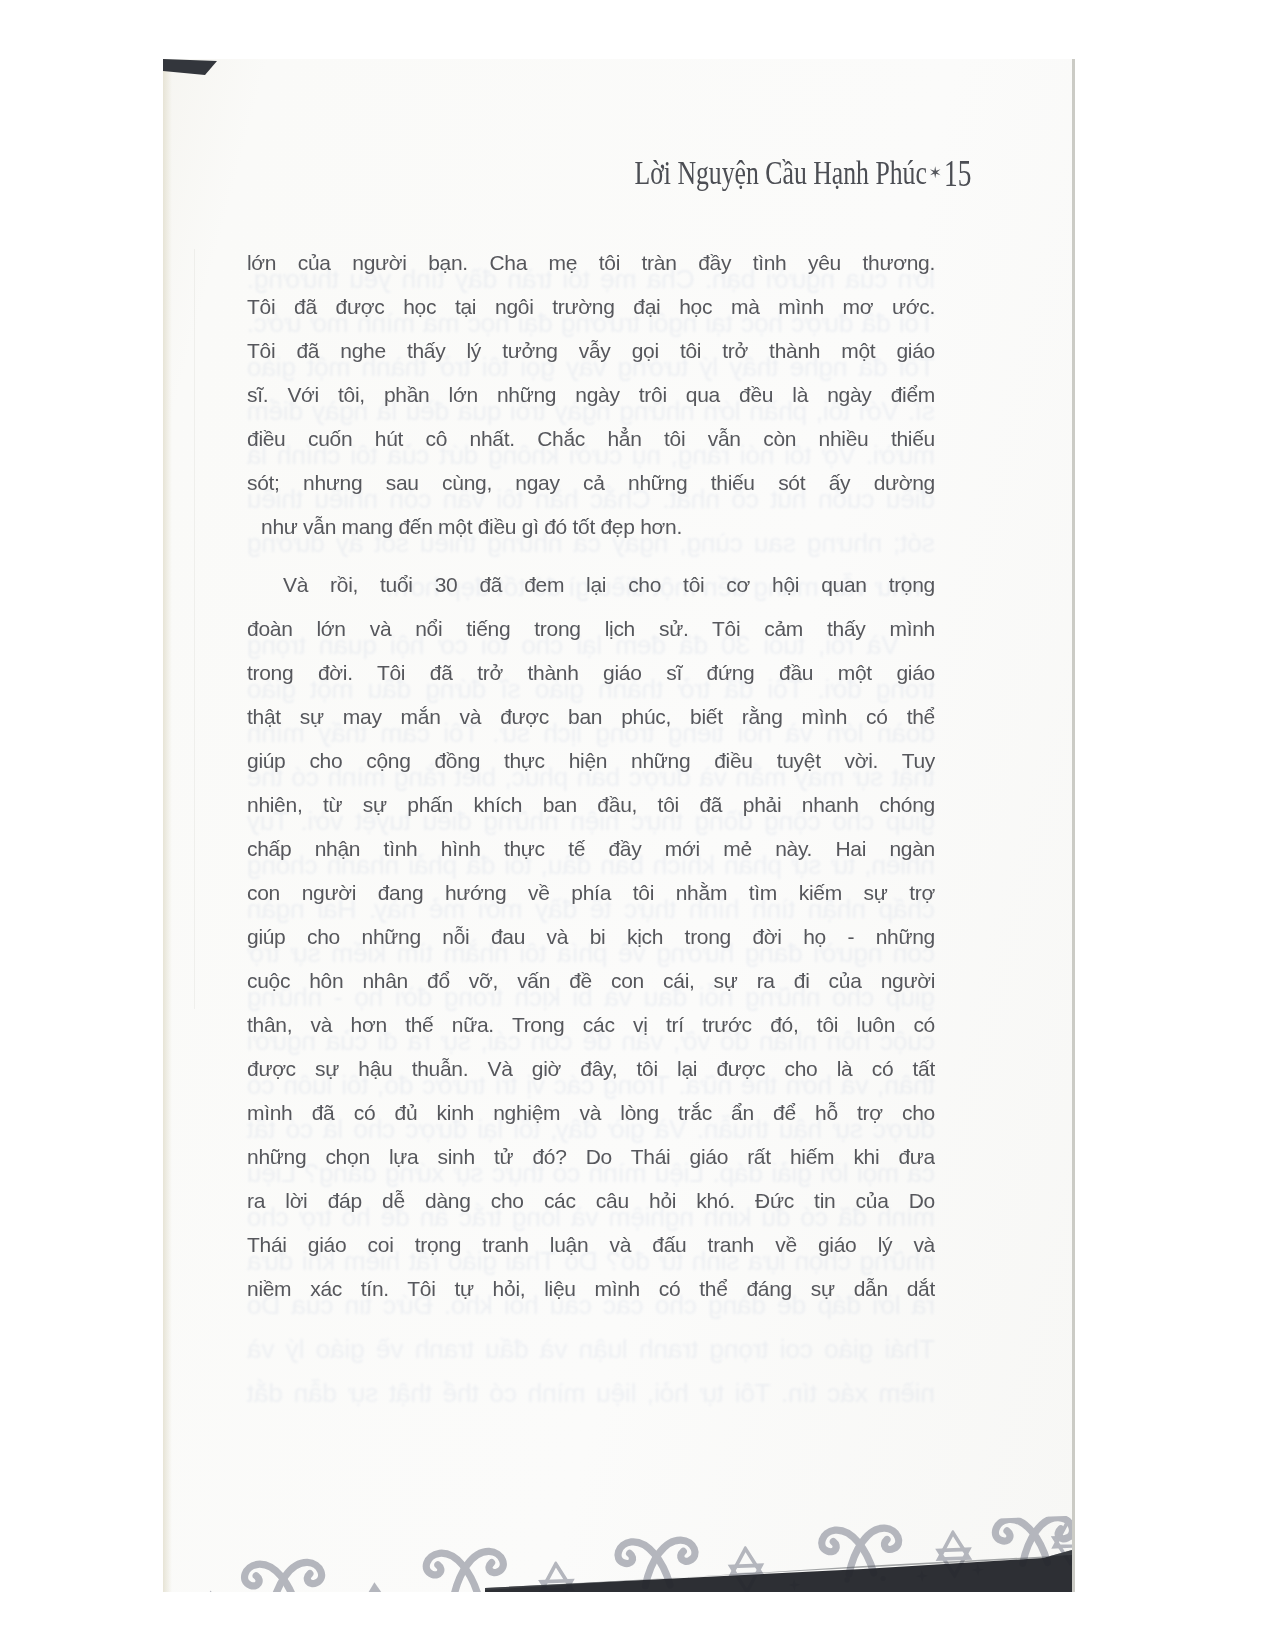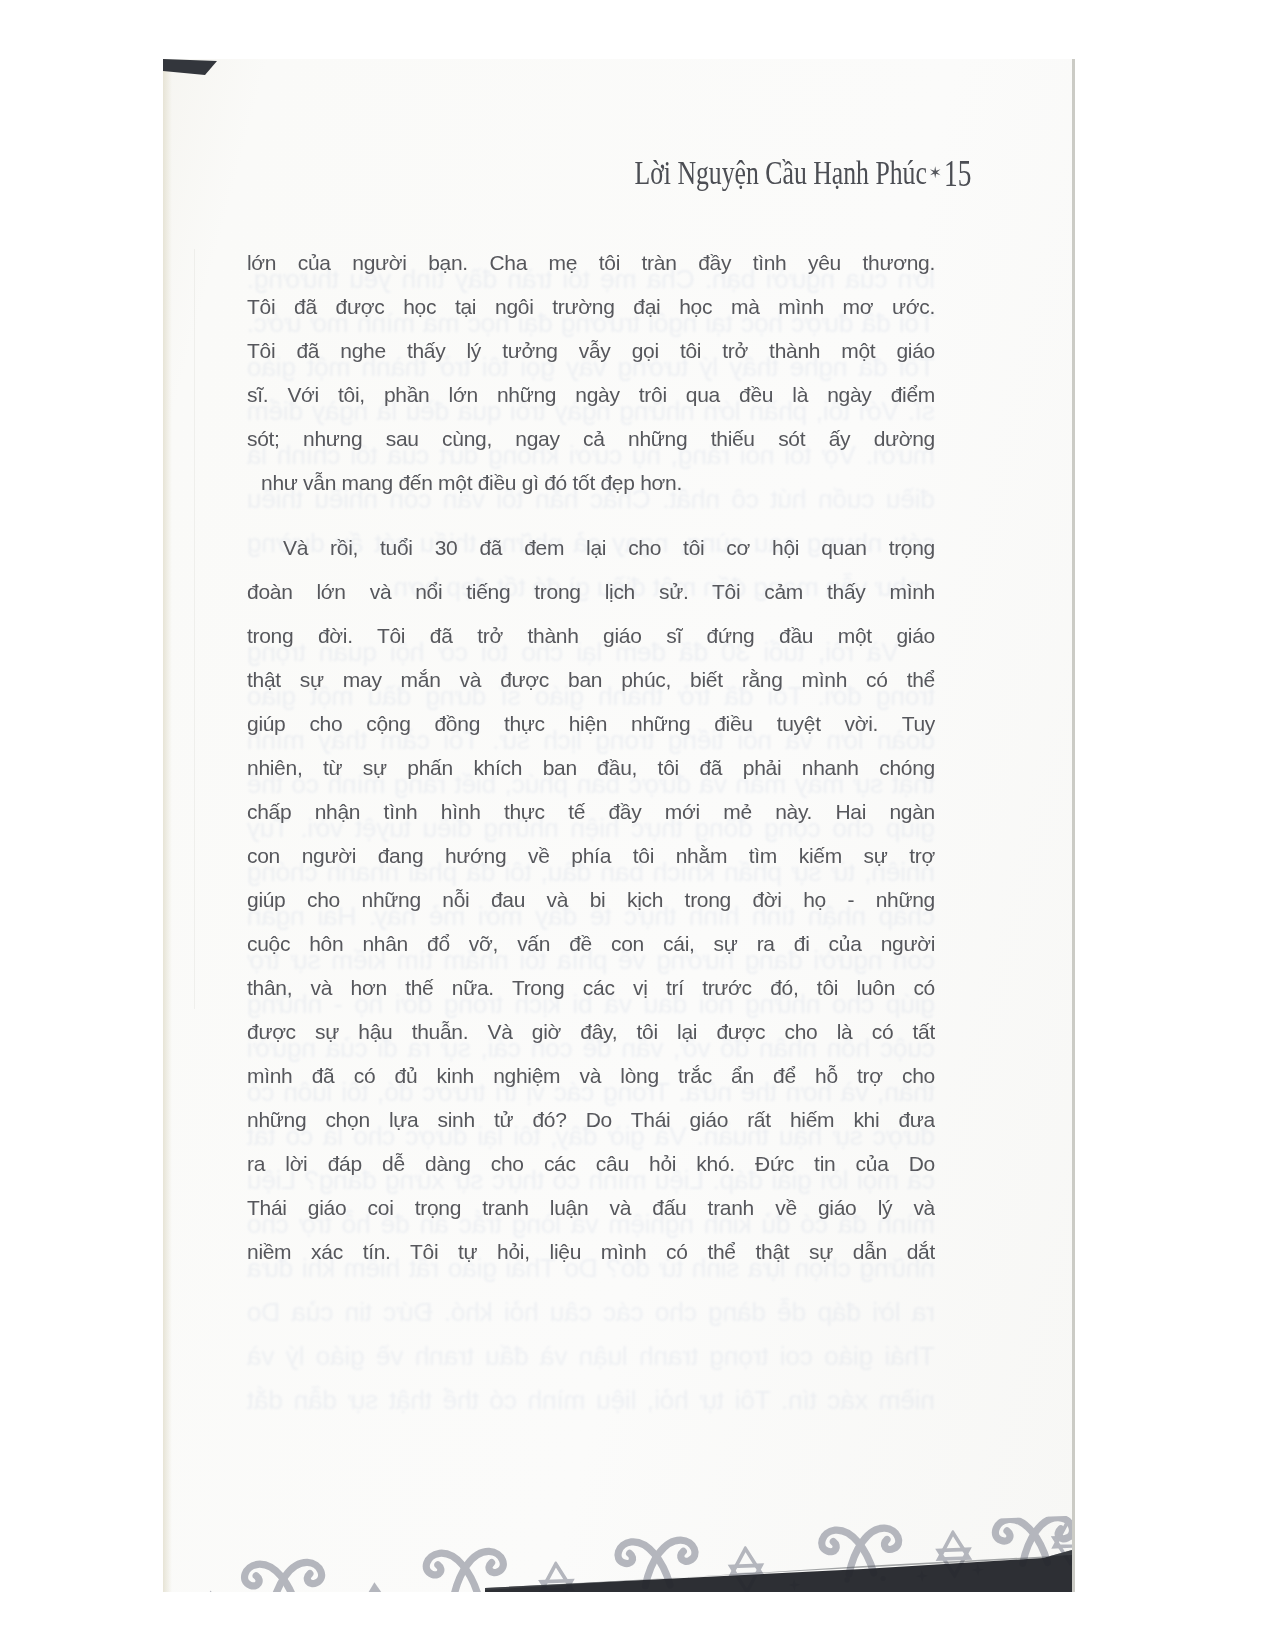--- a/index.html
+++ b/index.html
@@ -45,21 +45,21 @@
   .h-num{
     font-family:"Liberation Serif","DejaVu Serif",serif;
     font-size:38px;font-weight:500;
     display:inline-block;transform:scaleX(.72);transform-origin:0 50%;
   }
   
   .textblock{
     position:absolute;left:84px;top:182px;width:688px;
     font-size:21px;letter-spacing:-0.3px;color:#56575c;
   }
-  .para + .para{margin-top:21px;}
+  .para + .para{margin-top:14px;}
   .para.indent .line:first-child{text-indent:36px;}
   .line{
     height:44px;line-height:44px;overflow:hidden;white-space:nowrap;
     text-align:justify;text-align-last:justify;
   }
   .line.last{text-align-last:left;margin-left:14px;}
   
   .ghost{
     position:absolute;left:84px;top:198px;width:688px;
     font-size:26.5px;letter-spacing:-0.3px;
@@ -120,41 +120,42 @@
         <div class="line">niềm xác tín. Tôi tự hỏi, liệu mình có thể thật sự dẫn dắt</div>
       </div>
     </div>
 
   <div class="textblock">
       <div class="para">
         <div class="line">lớn của người bạn. Cha mẹ tôi tràn đầy tình yêu thương.</div>
         <div class="line">Tôi đã được học tại ngôi trường đại học mà mình mơ ước.</div>
         <div class="line">Tôi đã nghe thấy lý tưởng vẫy gọi tôi trở thành một giáo</div>
         <div class="line">sĩ. Với tôi, phần lớn những ngày trôi qua đều là ngày điểm</div>
+        <div class="line">điều cuốn hút cô nhất. Chắc hẳn tôi vẫn còn nhiều thiếu</div>
         <div class="line">sót; nhưng sau cùng, ngay cả những thiếu sót ấy dường</div>
         <div class="line last">như vẫn mang đến một điều gì đó tốt đẹp hơn.</div>
       </div>
       <div class="para indent">
         <div class="line">Và rồi, tuổi 30 đã đem lại cho tôi cơ hội quan trọng</div>
         <div class="line">đoàn lớn và nổi tiếng trong lịch sử. Tôi cảm thấy mình</div>
         <div class="line">trong đời. Tôi đã trở thành giáo sĩ đứng đầu một giáo</div>
         <div class="line">thật sự may mắn và được ban phúc, biết rằng mình có thể</div>
         <div class="line">giúp cho cộng đồng thực hiện những điều tuyệt vời. Tuy</div>
         <div class="line">nhiên, từ sự phấn khích ban đầu, tôi đã phải nhanh chóng</div>
         <div class="line">chấp nhận tình hình thực tế đầy mới mẻ này. Hai ngàn</div>
         <div class="line">con người đang hướng về phía tôi nhằm tìm kiếm sự trợ</div>
         <div class="line">giúp cho những nỗi đau và bi kịch trong đời họ - những</div>
         <div class="line">cuộc hôn nhân đổ vỡ, vấn đề con cái, sự ra đi của người</div>
         <div class="line">thân, và hơn thế nữa. Trong các vị trí trước đó, tôi luôn có</div>
         <div class="line">được sự hậu thuẫn. Và giờ đây, tôi lại được cho là có tất</div>
         <div class="line">mình đã có đủ kinh nghiệm và lòng trắc ẩn để hỗ trợ cho</div>
         <div class="line">những chọn lựa sinh tử đó? Do Thái giáo rất hiếm khi đưa</div>
         <div class="line">ra lời đáp dễ dàng cho các câu hỏi khó. Đức tin của Do</div>
         <div class="line">Thái giáo coi trọng tranh luận và đấu tranh về giáo lý và</div>
-        <div class="line">niềm xác tín. Tôi tự hỏi, liệu mình có thể thật sự dẫn dắt</div>
+        <div class="line">niềm xác tín. Tôi tự hỏi, liệu mình có thể đáng sự dẫn dắt</div>
       </div>
     </div>
 
   <div class="decor">
     <svg id="decorSvg" width="895" height="84" viewBox="0 0 895 84" xmlns="http://www.w3.org/2000/svg">
       <defs>
         <symbol id="m-ram-horns" viewBox="0 0 100 60">
           <g fill="none" stroke="currentColor" stroke-width="7" stroke-linecap="round">
             <path d="M62 54 C56 30 42 10 26 11 C13 12 8 27 18 31 C25 34 30 27 24 22"></path>
             <path d="M38 54 C44 30 58 10 74 11 C87 12 92 27 82 31 C75 34 70 27 76 22"></path>

